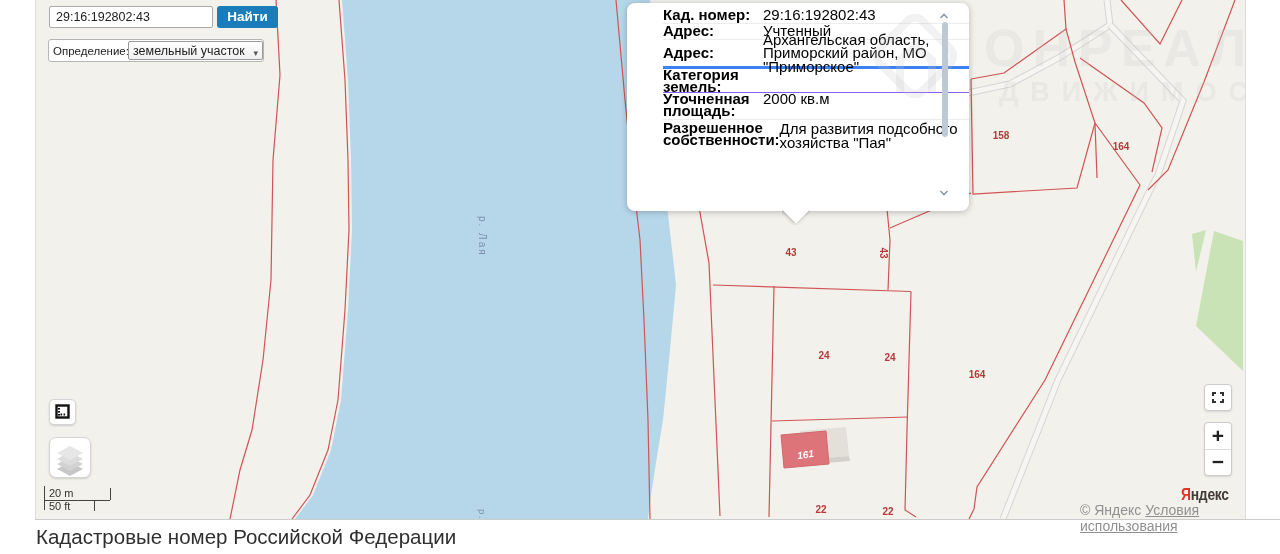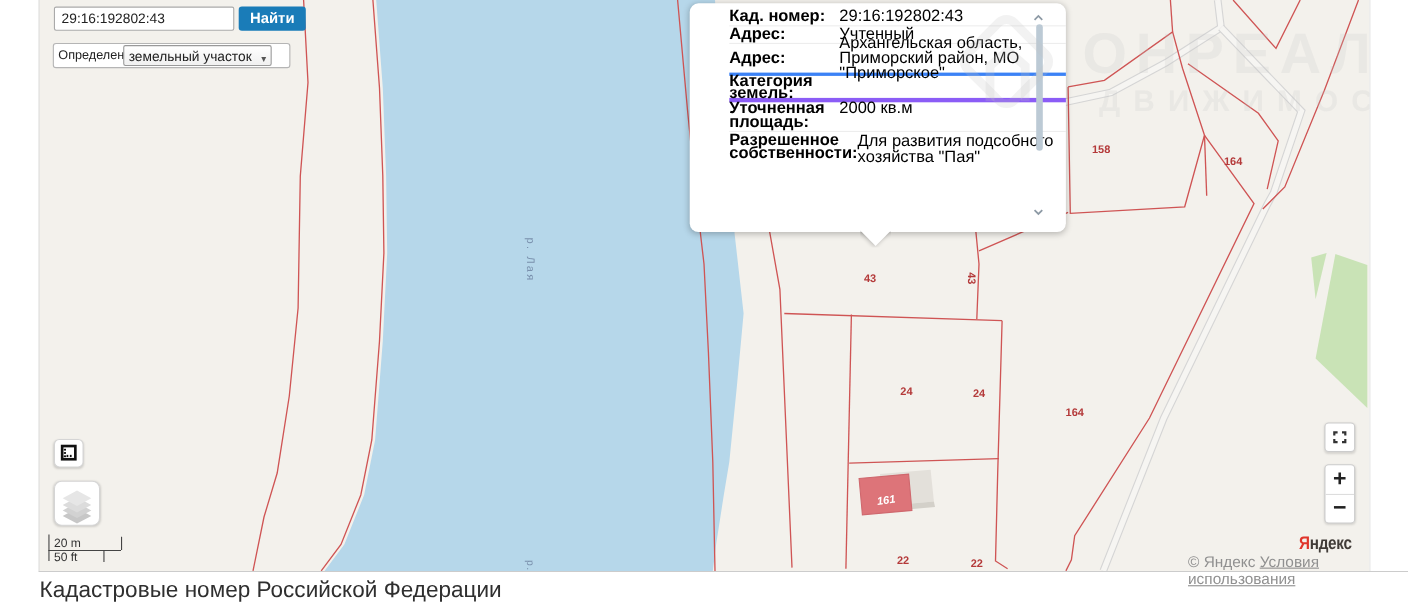--- a/index.html
+++ b/index.html
@@ -112,21 +112,21 @@
     <div style="display:flex;border-bottom:1px solid #ededed;height:16px;align-items:center;">
           <div style="flex:0 0 100px;font-weight:bold;">Адрес:</div>
           <div>Учтенный</div>
         </div>
 
     <div style="display:flex;border-bottom:3px solid #3b82f6;height:29px;align-items:center;">
           <div style="flex:0 0 100px;font-weight:bold;">Адрес:</div>
           <div style="width:218px;line-height:13.5px;">Архангельская область, Приморский район, МО "Приморское"</div>
         </div>
 
-    <div style="display:flex;border-bottom:4px solid #8b5cf6;height:24px;align-items:center;">
+    <div style="display:flex;border-bottom:1px solid #8b5cf6;height:24px;align-items:center;">
           <div style="flex:0 0 100px;font-weight:bold;line-height:11.5px;">Категория земель:</div>
         </div>
 
 
 
     <div style="display:flex;border-bottom:1px solid #ededed;height:27px;align-items:flex-start;">
           <div style="flex:0 0 100px;font-weight:bold;line-height:12px;">Уточненная площадь:</div>
           <div>2000 кв.м</div>
         </div>
 
@@ -159,21 +159,21 @@
     <text x="999" y="101" font-size="27" letter-spacing="12">ДВИЖИМОСТ</text>
   </g>
 </svg>
 
 <input class="abs" style="left: 49px; top: 6px; width: 164px; height: 22px; border: 1px solid rgb(170, 170, 170); border-radius: 2px; padding: 0px 6px; font-size: 12.5px; font-family: &quot;Liberation Sans&quot;, sans-serif; color: rgb(34, 34, 34); z-index: 7;" value="29:16:192802:43">
 
 <div class="abs" style="left:217px;top:6px;width:61px;height:22px;background:#1a7cb8;border-radius:3px;color:#fff;font-weight:bold;font-size:13.5px;text-align:center;line-height:22px;z-index:7;">Найти</div>
 
 <div class="abs" style="left:48px;top:39px;width:216px;height:23px;background:#fff;border:1px solid #b5b5b5;border-radius:3px;z-index:7;font-size:12px;color:#222;">
   <span style="position:absolute;left:4px;top:5px;font-size:11.5px;">Определение:</span>
-  <span style="position:absolute;left:63px;top:1px;width:135px;height:19px;border:1px solid #999;border-radius:2px;background:linear-gradient(#fff,#f0f0f0);padding-left:4px;font-size:12.5px;line-height:18px;">земельный участок<span style="position:absolute;right:4px;top:2px;color:#555;font-size:9px;">▾</span></span>
+  <span style="position:absolute;left:79px;top:1px;width:135px;height:19px;border:1px solid #999;border-radius:2px;background:linear-gradient(#fff,#f0f0f0);padding-left:4px;font-size:12.5px;line-height:18px;">земельный участок<span style="position:absolute;right:4px;top:2px;color:#555;font-size:9px;">▾</span></span>
 </div>
 
 <div class="abs" style="left:49px;top:399px;width:27px;height:26px;background:#fff;border:1px solid #d5d5d5;border-radius:5px;box-shadow:0 1px 2px rgba(0,0,0,0.15);z-index:7;">
   <svg width="25" height="24" viewBox="0 0 25 24">
         <rect x="6.5" y="5.5" width="12" height="12" fill="none" stroke="#111" stroke-width="2.4"></rect>
         <rect x="8" y="8" width="2" height="1.6" fill="#111"></rect>
         <rect x="8" y="11" width="2" height="1.6" fill="#111"></rect>
         <rect x="8" y="14" width="2" height="1.6" fill="#111"></rect>
         <rect x="10.5" y="13.5" width="1.6" height="2" fill="#111"></rect>
         <rect x="13.5" y="13.5" width="1.6" height="2" fill="#111"></rect>

